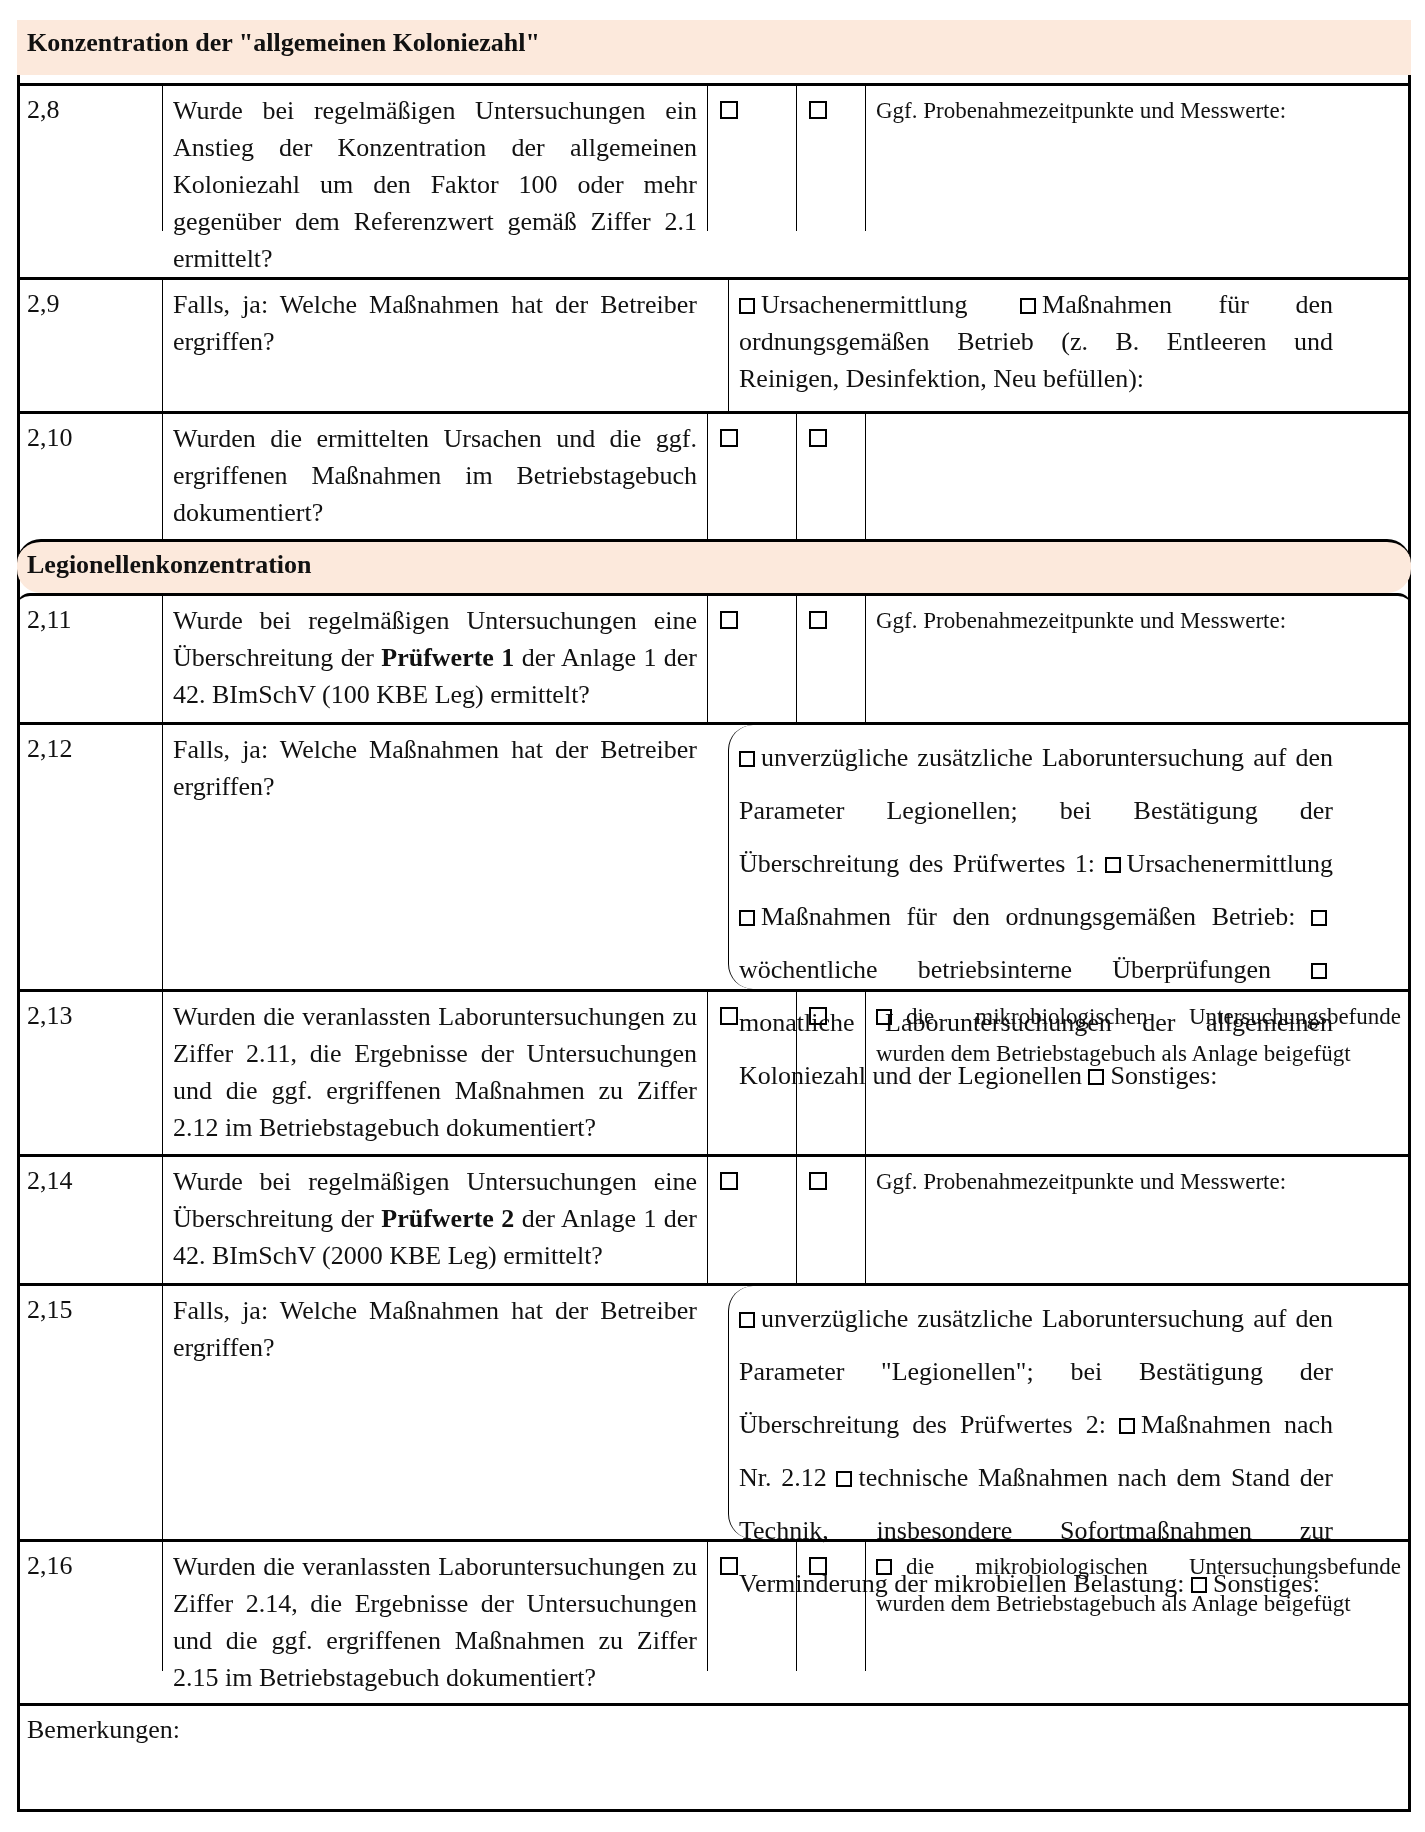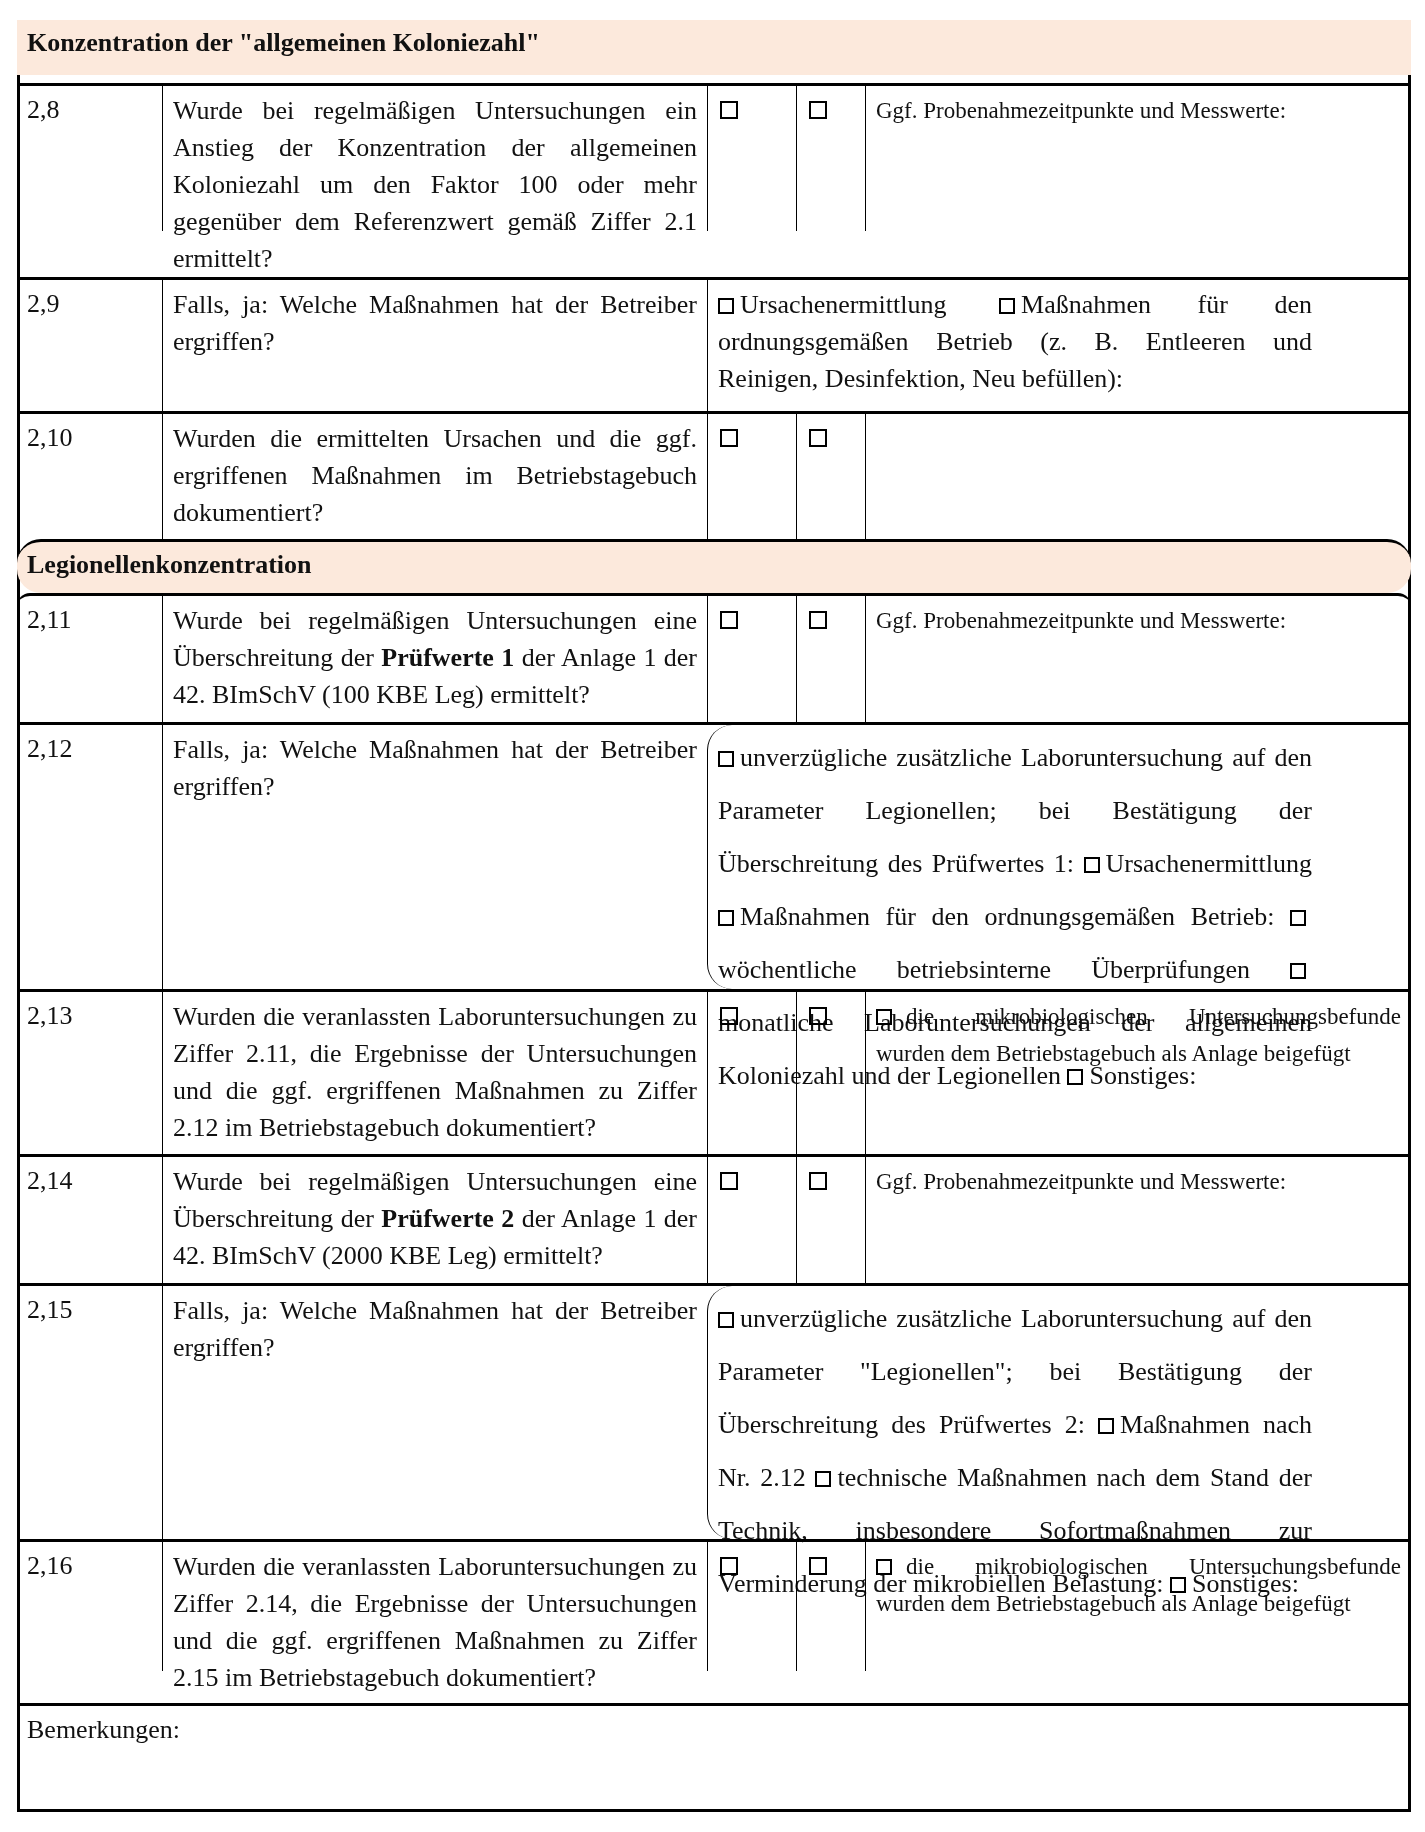--- a/index.html
+++ b/index.html
@@ -13,21 +13,21 @@
   .cell { position:absolute; top:0; bottom:0; box-sizing:border-box; }
   .vline { border-left:1.6px solid #000; }
   .section { background:#FCE9DC; }
   .section .title { position:absolute; left:10px; top:6px; font-weight:bold; font-size:26px; line-height:34px; }
   .num { left:0; width:145px; padding:6px 0 0 10px; font-size:26px; line-height:36px; }
   .q { left:145px; width:545px; padding:6px 10px 0 10px; font-size:26px; line-height:37px; text-align:justify; }
   .q b { font-weight:bold; }
   .cb { left:690px; width:89px; padding:14px 0 0 12px; }
   .cb2 { left:779px; width:69px; padding:14px 0 0 12px; }
   .note { left:848px; width:546px; padding:6px 10px 8px 10px; font-size:23px; line-height:37px; text-align:justify; }
-  .wide { left:690px; width:626px; padding:6px 21px 0 10px; font-size:26px; line-height:37px; text-align:justify; }
+  .wide { left:711px; width:626px; padding:6px 21px 0 10px; font-size:26px; line-height:37px; text-align:justify; }
   .wide.tall { line-height:53px;border-radius:25px; }
   .box { display:inline-block; width:16px; height:16px; border:2px solid #000; box-sizing:border-box; vertical-align:baseline; margin-right:6px; position:relative; top:1px; }
   .cb .box, .cb2 .box { width:18px; height:18px; }
   .remarks { left:0; width:1394px; padding:6px 0 0 10px; font-size:26px; line-height:36px; }
 </style>
 </head>
 <body>
 
 <div class="tbl"></div>
 

